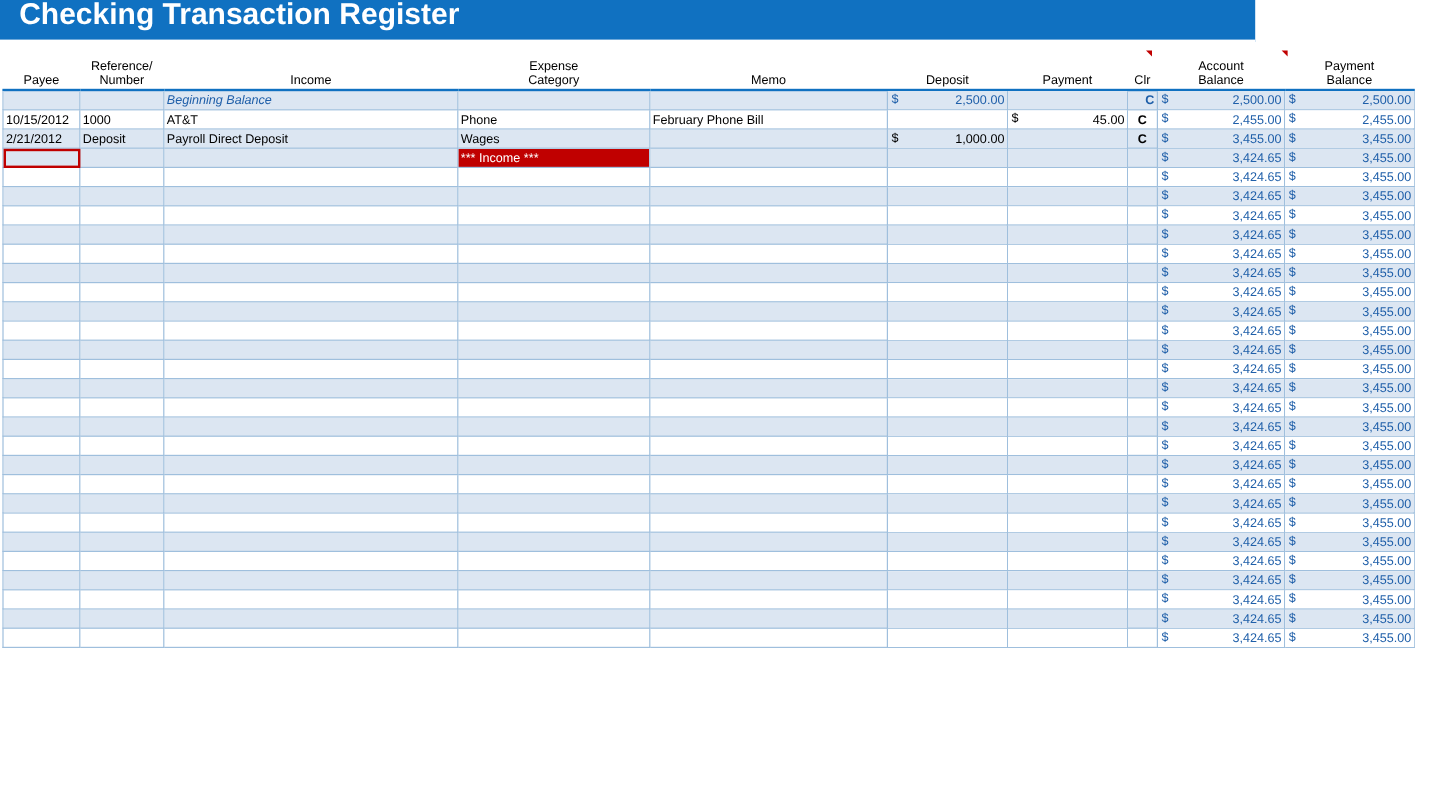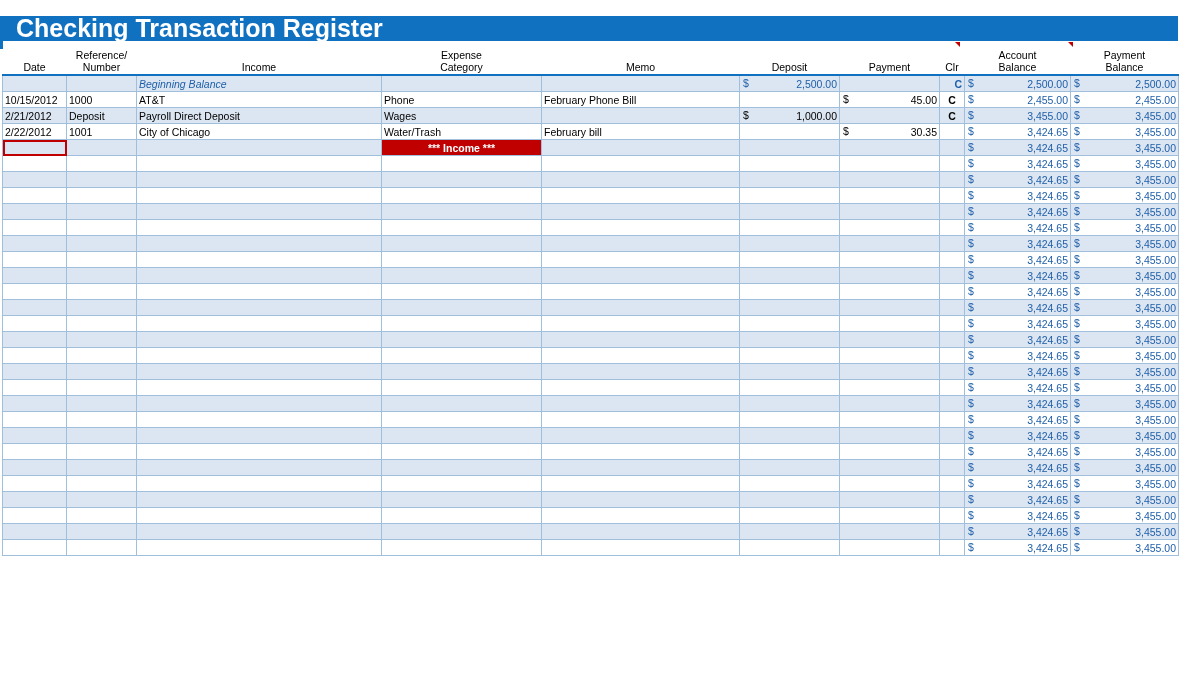--- a/index.html
+++ b/index.html
@@ -18,22 +18,22 @@
   .page {
     position: relative;
     width: 1200px;
     height: 675px;
   }
 
   
   .title-bar {
     position: absolute;
     left: 0;
-    top: 16px;
-    width: 1178px;
+    top: 0;
+    width: 1046px;
     height: 33px;
     background: #1071c1;
     border-bottom: 2px solid #ffffff;
   }
   .title-bar .title-text {
     position: absolute;
     left: 16px;
     top: -2px;
     font-size: 25px;
     font-weight: bold;
@@ -138,22 +138,22 @@
     text-align: right;
     padding-right: 4px;
     position: relative;
   }
   td.money .cur { position: absolute; left: 3px; top: 0; }
 
   
   td.income {
     background: #c00000 !important;
     color: #ffffff;
-    font-weight: bold;
-    text-align: center;
+    font-weight: normal;
+    text-align: left;
     font-size: 10.5px;
   }
   
   td.selected {
     outline: 2px solid #c00000;
     outline-offset: -2px;
   }
 
   
   .tick {
@@ -184,21 +184,21 @@
         <col class="c-dep">
           <col class="c-pay">
           <col class="c-clr">
           <col class="c-acct">
           <col class="c-clrbal">
       </colgroup>
       <thead>
         <tr class="head">
           <th>
               <span class="l1"></span>
-              <span class="l2">Date</span>
+              <span class="l2">Payee</span>
             </th>
           <th>
               <span class="l1">Reference/</span>
               <span class="l2">Number</span>
             </th>
           <th>
               <span class="l1"></span>
               <span class="l2">Income</span>
             </th>
           <th>
@@ -261,32 +261,20 @@
             <td class="txt">Deposit</td>
             <td class="txt">Payroll Direct Deposit</td>
             <td class="txt">Wages</td>
             <td class="txt"></td>
             <td class="money"><span class="cur">$</span>1,000.00</td>
             <td class="money"></td>
             <td class="clr-c">C</td>
             <td class="bal"><span class="cur">$</span>3,455.00</td>
             <td class="bal"><span class="cur">$</span>3,455.00</td>
           </tr>
-          <tr class="norm">
-            <td class="txt">2/22/2012</td>
-            <td class="txt">1001</td>
-            <td class="txt">City of Chicago</td>
-            <td class="txt">Water/Trash</td>
-            <td class="txt">February bill</td>
-            <td class="money"></td>
-            <td class="money"><span class="cur">$</span>30.35</td>
-            <td class="clr-c"></td>
-            <td class="bal"><span class="cur">$</span>3,424.65</td>
-            <td class="bal"><span class="cur">$</span>3,455.00</td>
-          </tr>
           <tr class="alt">
             <td class="txt selected"></td>
             <td class="txt"></td>
             <td class="txt"></td>
             <td class="income">*** Income ***</td>
             <td class="txt"></td>
             <td class="money"></td>
             <td class="money"></td>
             <td class="clr-c"></td>
             <td class="bal"><span class="cur">$</span>3,424.65</td>

